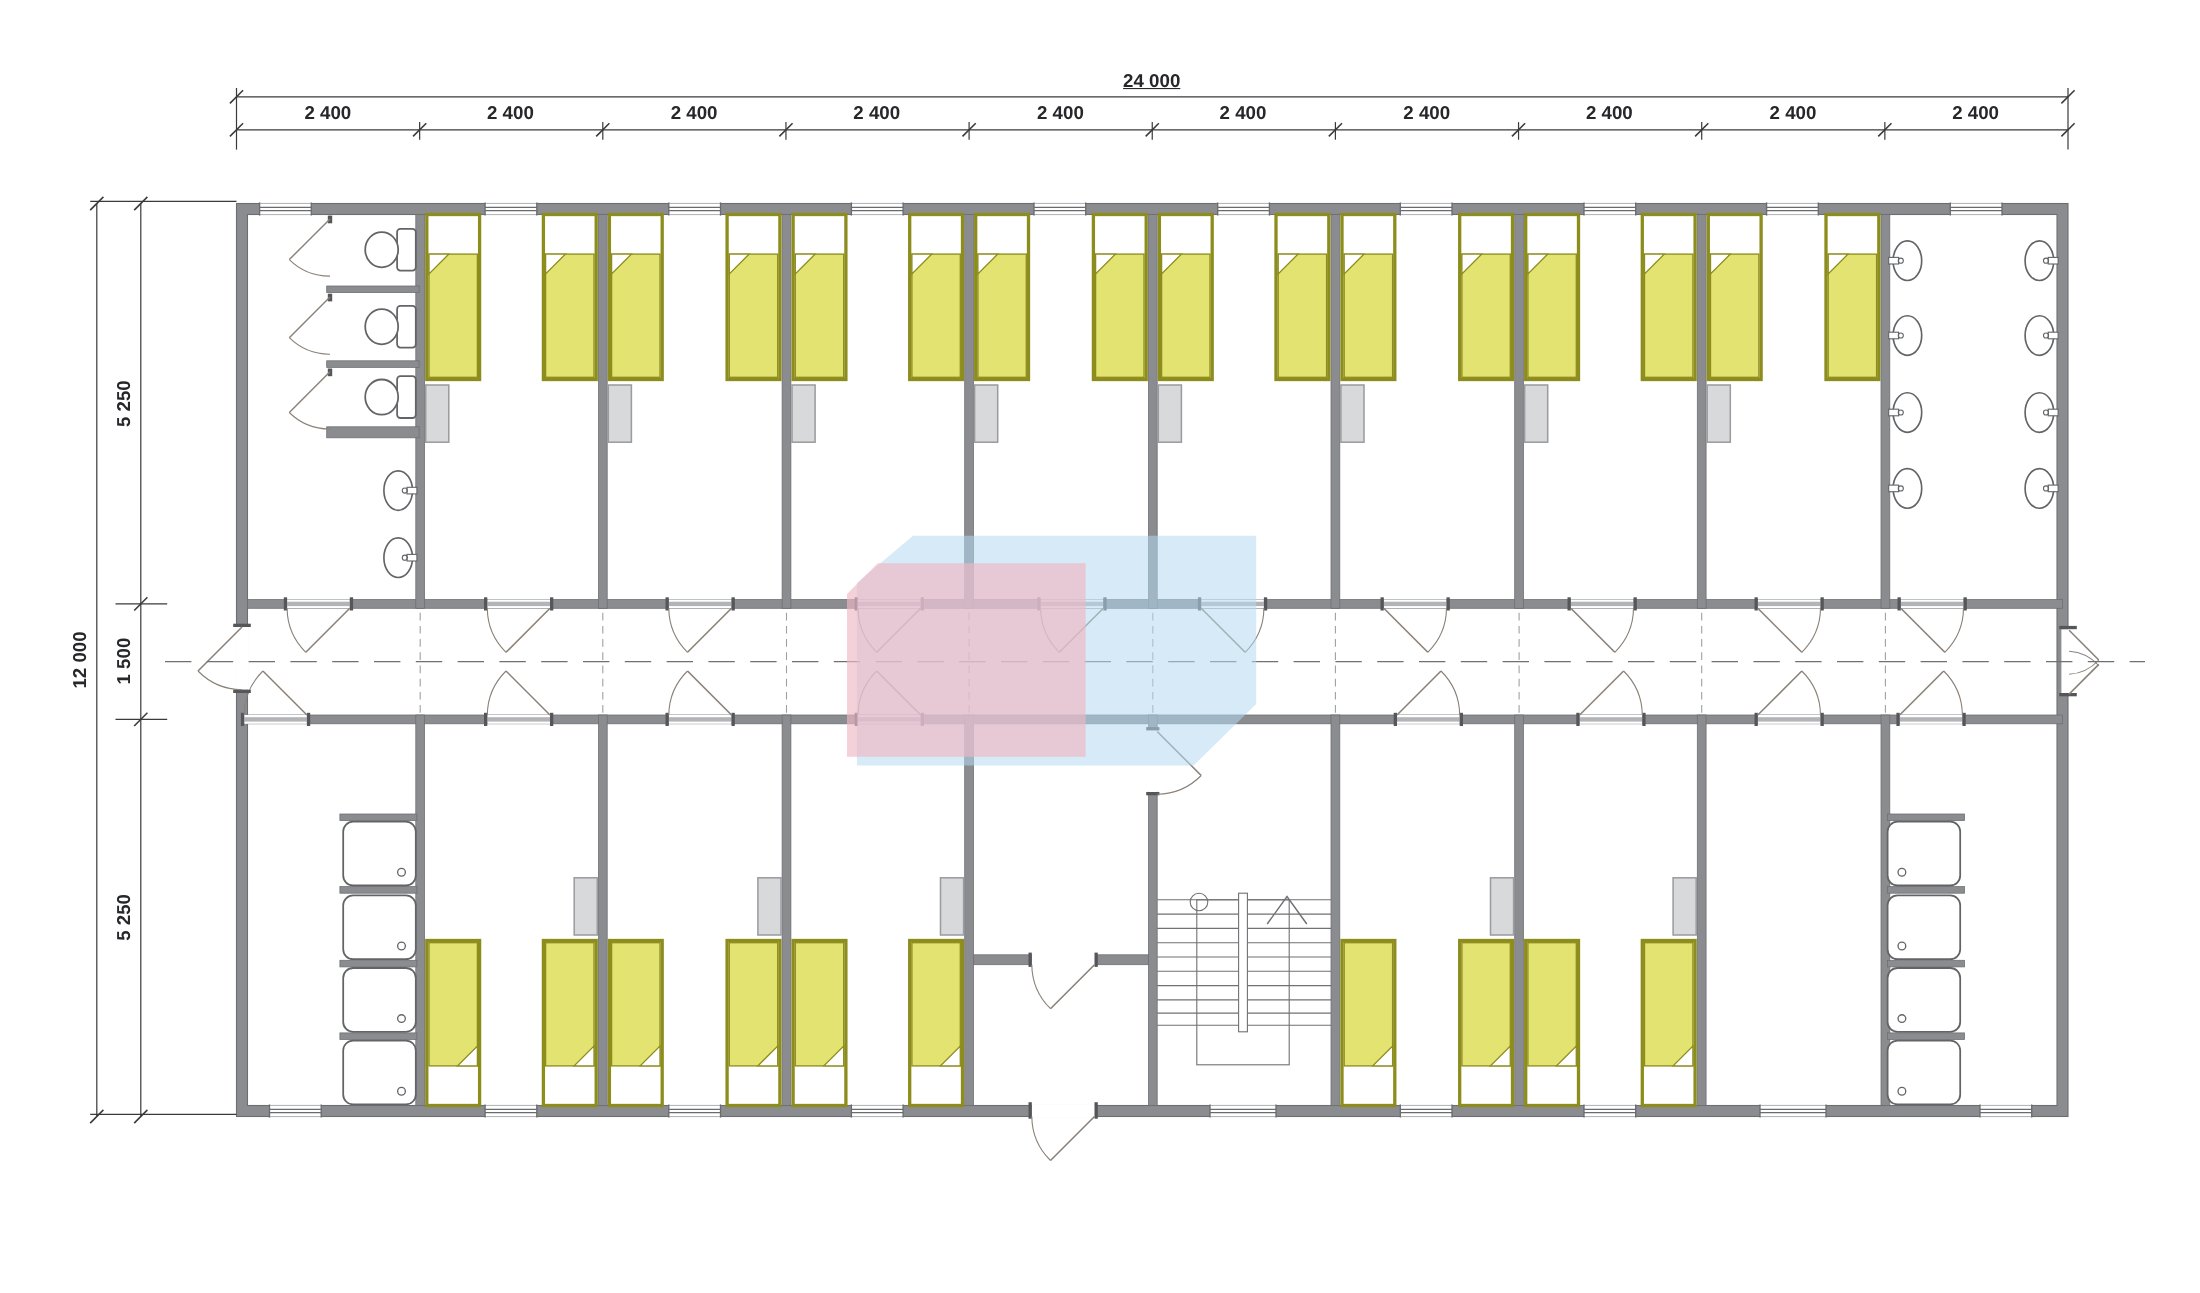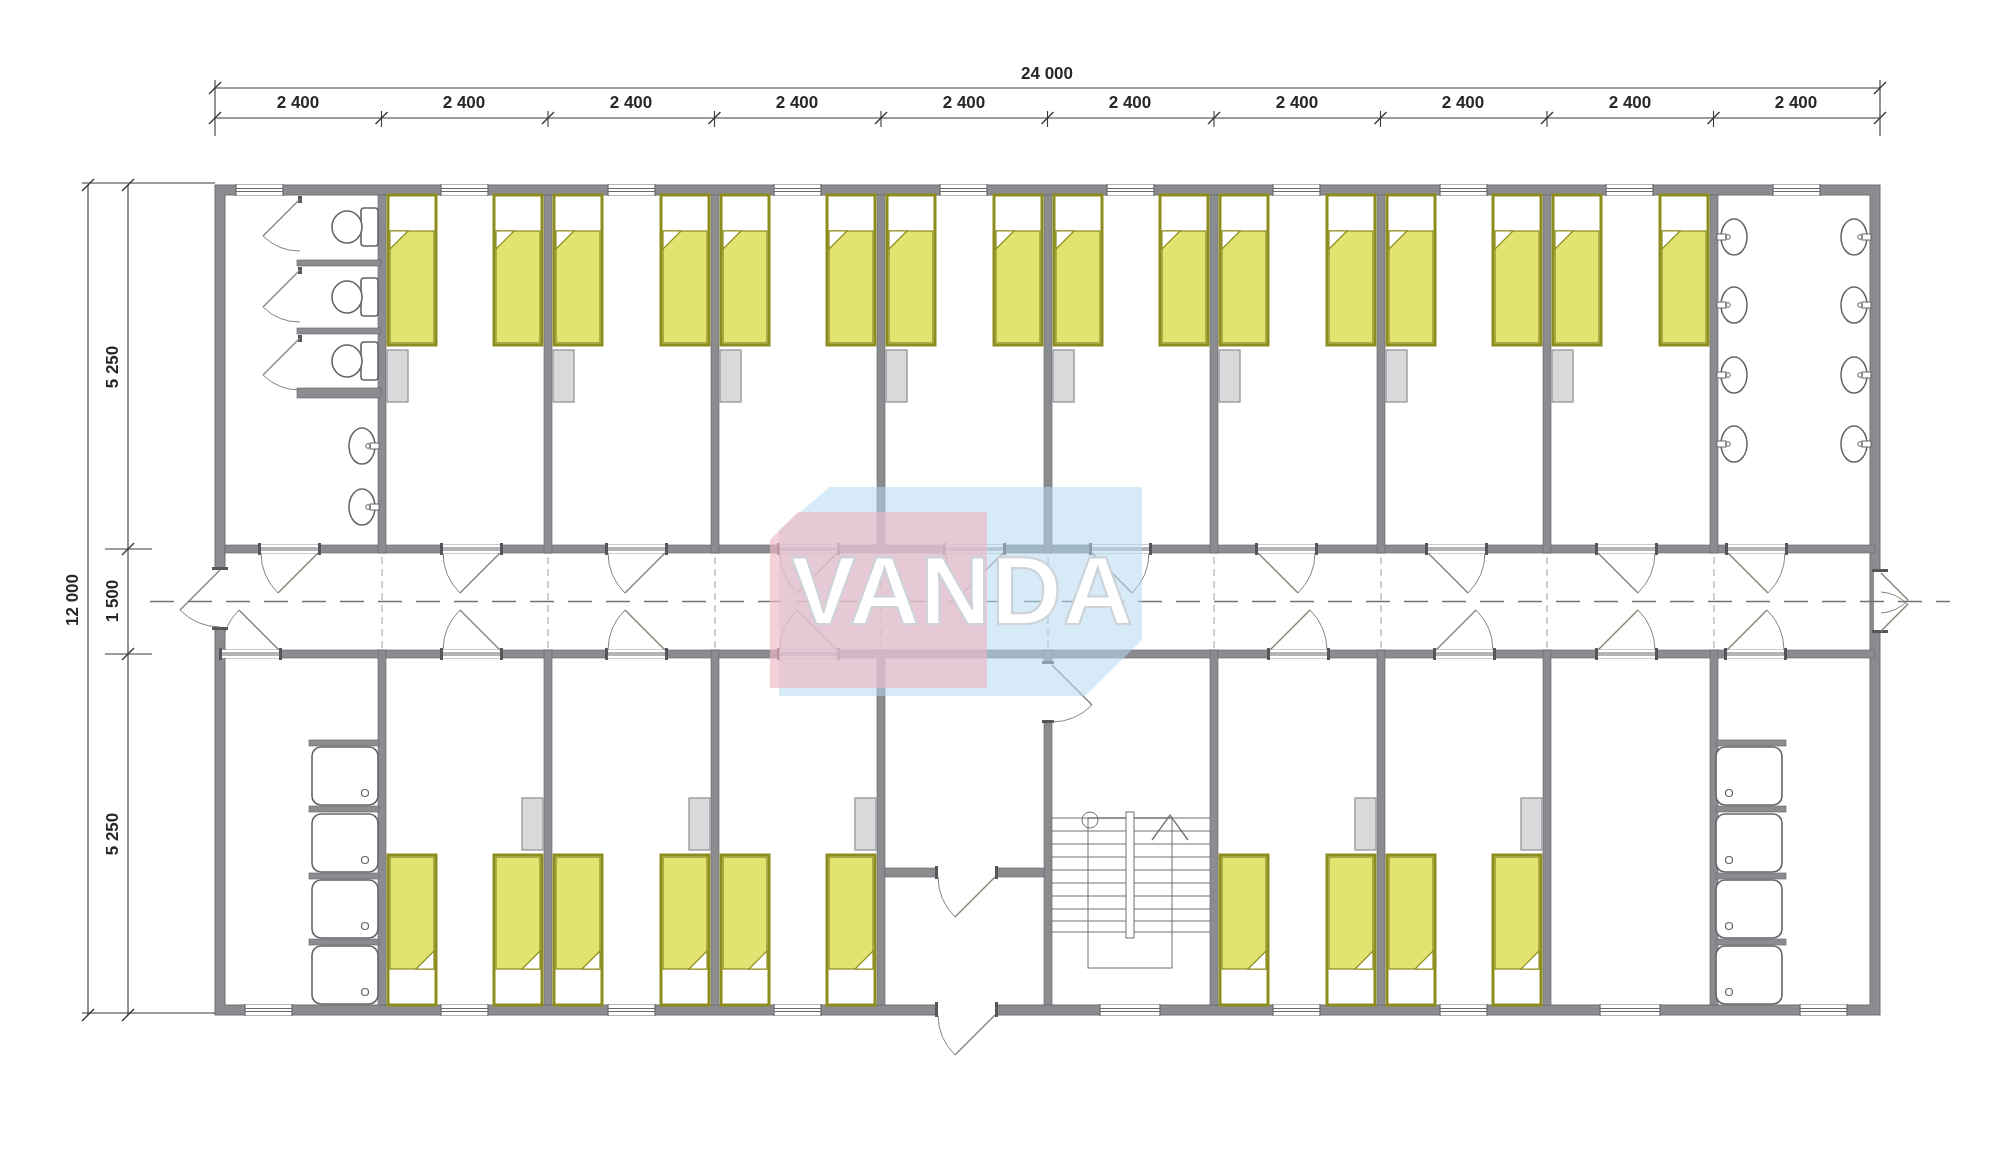--- a/index.html
+++ b/index.html
@@ -395,23 +395,22 @@
       <line x1="122" y1="660" x2="134" y2="648"></line>
           <line x1="122" y1="1021" x2="134" y2="1009"></line>
     </g>
   </g>
 </svg>
 
 <svg width="2000" height="1175" viewBox="0 0 2000 1175">
   <polygon points="779,530 830,487 1142,487 1142,640 1085,696 779,696" fill="#b5d8f0" opacity="0.55"></polygon>
   <polygon points="770,540 798,512 987,512 987,688 770,688" fill="#eeb7c4" opacity="0.66"></polygon>
 </svg>
-<div id="wm-text">VANDA</div>
-
-<div class="dimlabel" style="left:1047px;top:74px;">24 000</div>
+
+<div class="dimlabel" style="left:1047px;top:74px;text-decoration:underline;">24 000</div>
 <div class="dimlabel" style="left:298px;top:103px;">2 400</div>
 <div class="dimlabel" style="left:464px;top:103px;">2 400</div>
 <div class="dimlabel" style="left:631px;top:103px;">2 400</div>
 <div class="dimlabel" style="left:797px;top:103px;">2 400</div>
 <div class="dimlabel" style="left:964px;top:103px;">2 400</div>
 <div class="dimlabel" style="left:1130px;top:103px;">2 400</div>
 <div class="dimlabel" style="left:1297px;top:103px;">2 400</div>
 <div class="dimlabel" style="left:1463px;top:103px;">2 400</div>
 <div class="dimlabel" style="left:1630px;top:103px;">2 400</div>
 <div class="dimlabel" style="left:1796px;top:103px;">2 400</div>

